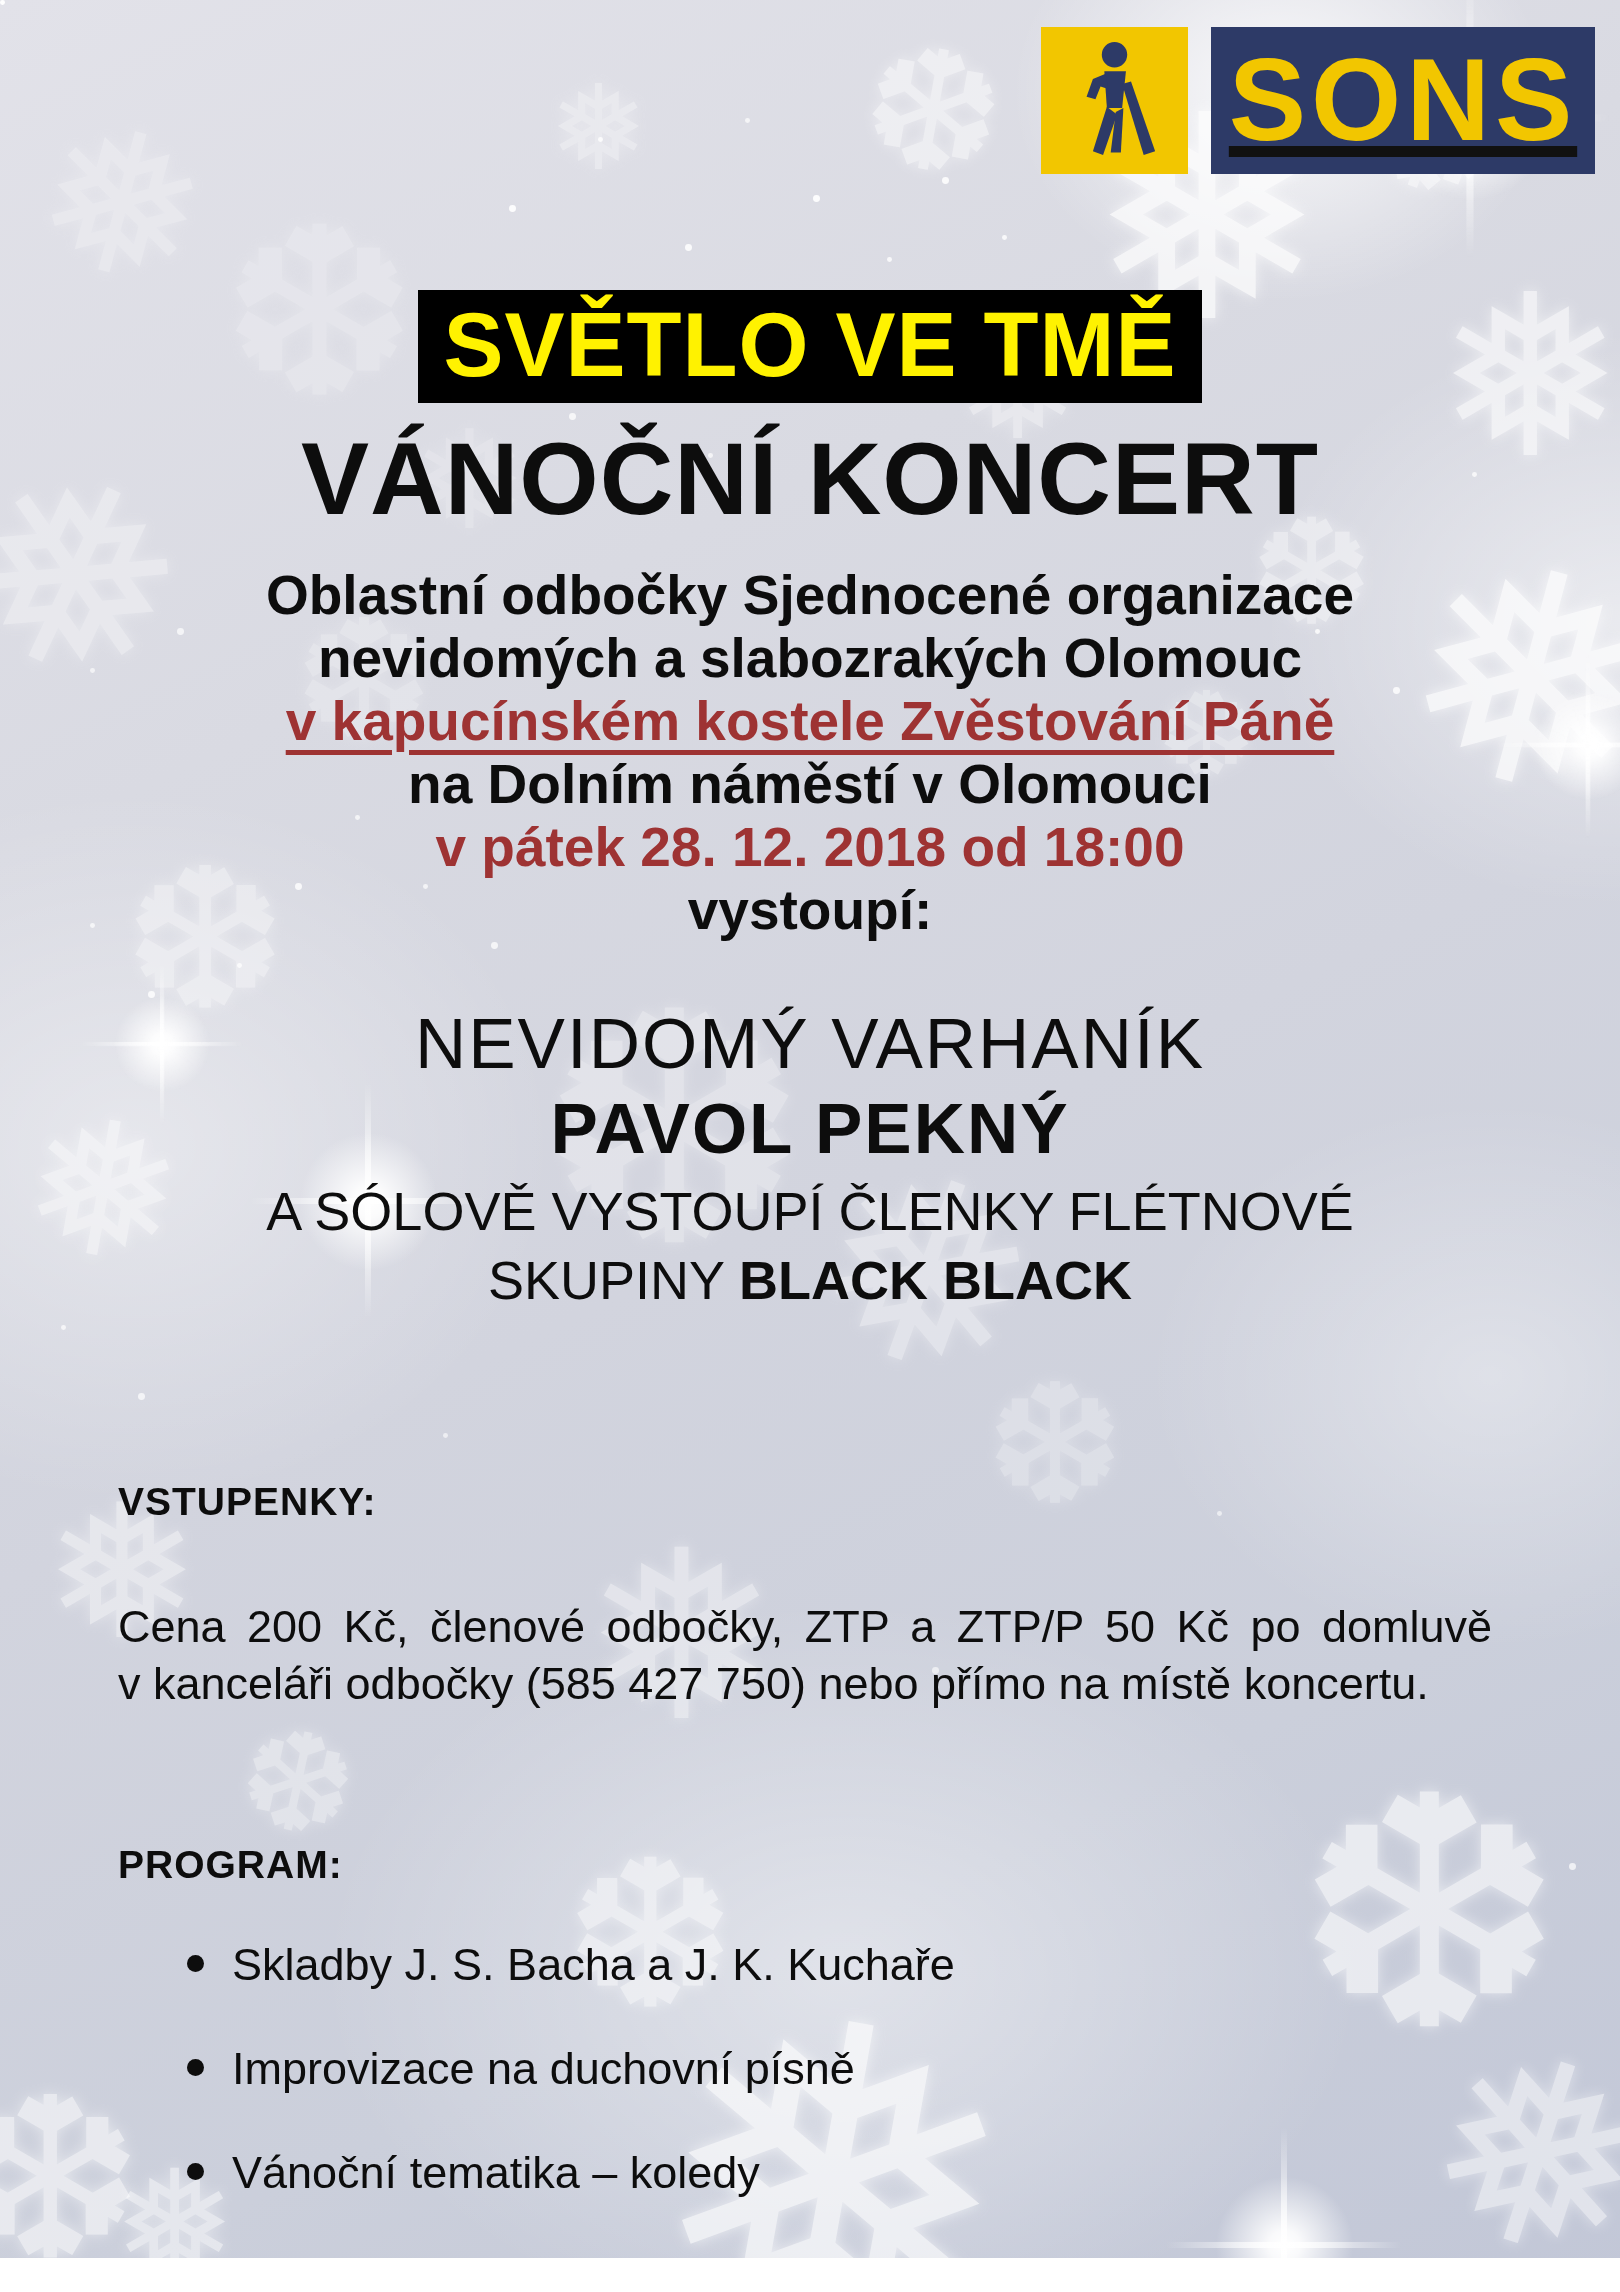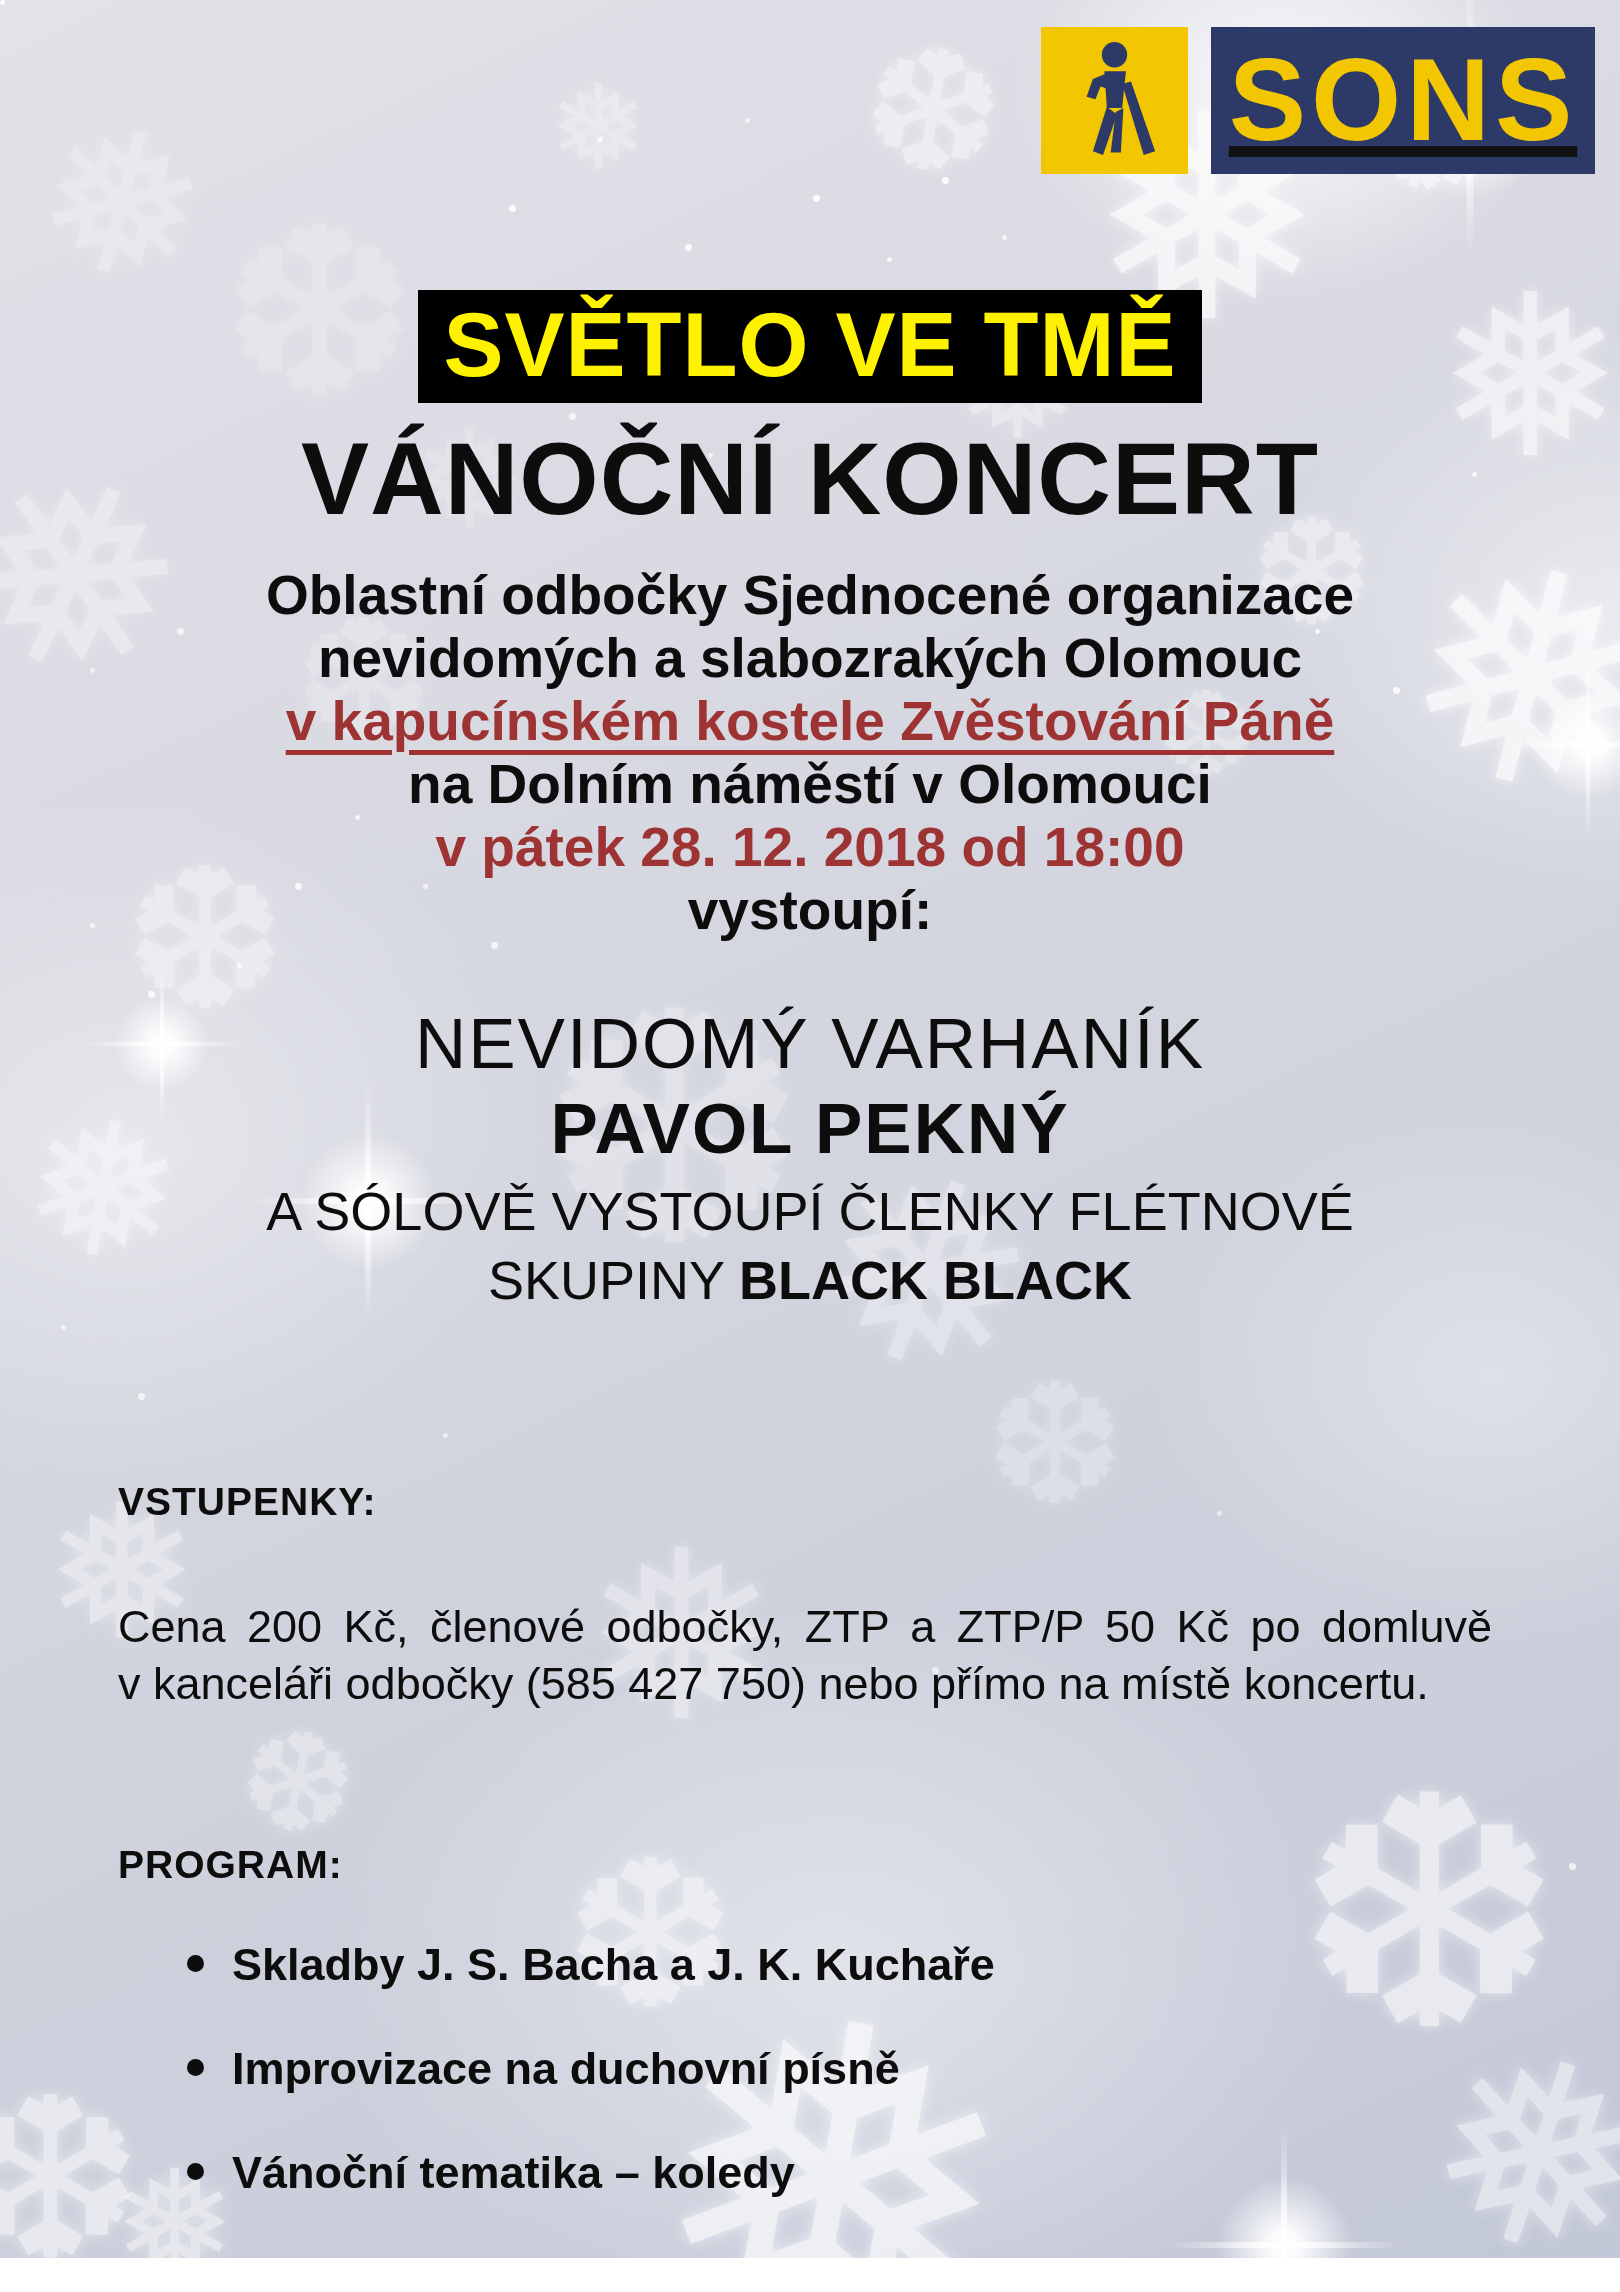--- a/index.html
+++ b/index.html
@@ -62,21 +62,21 @@
   .performer-name{margin:11.8px 0 0;font-size:71px;line-height:73px;font-weight:bold;letter-spacing:2px;color:#0d0d0d;}
   .soloists{margin:11.8px 0 0;font-size:54px;line-height:69px;font-weight:normal;color:#0d0d0d;}
   .soloists .grp{font-weight:bold;}
   
   .tickets{position:absolute;left:118px;right:128px;top:1480px;text-align:left;}
   .section-heading{font-size:39px;font-weight:bold;letter-spacing:1px;color:#0d0d0d;margin:0;}
   .tickets-text{margin:74px 0 0;font-size:45px;line-height:57px;color:#0d0d0d;}
   .justify-line{text-align:justify;text-align-last:justify;}
   .program{position:absolute;left:118px;right:118px;top:1843px;text-align:left;}
   .program ul{list-style:none;margin:49px 0 0;padding:0 0 0 59px;}
-  .program li{position:relative;padding-left:55px;font-size:45px;line-height:57px;margin-bottom:47px;color:#0d0d0d;font-weight:bold;}
+  .program li{position:relative;padding-left:55px;font-size:45px;line-height:57px;margin-bottom:47px;color:#0d0d0d;}
   .program li::before{content:'';position:absolute;left:9.8px;top:18.6px;width:17.6px;height:17.6px;border-radius:50%;background:#0d0d0d;}
 </style>
 </head>
 <body>
 
 <div class="page">
 
   <div>
     <span class="flake" style="left:39px;top:108px;font-size:196px;opacity:.28;transform:rotate(15deg)">❅</span>
     <span class="flake" style="left:221px;top:196px;font-size:235px;opacity:.24">❆</span>

